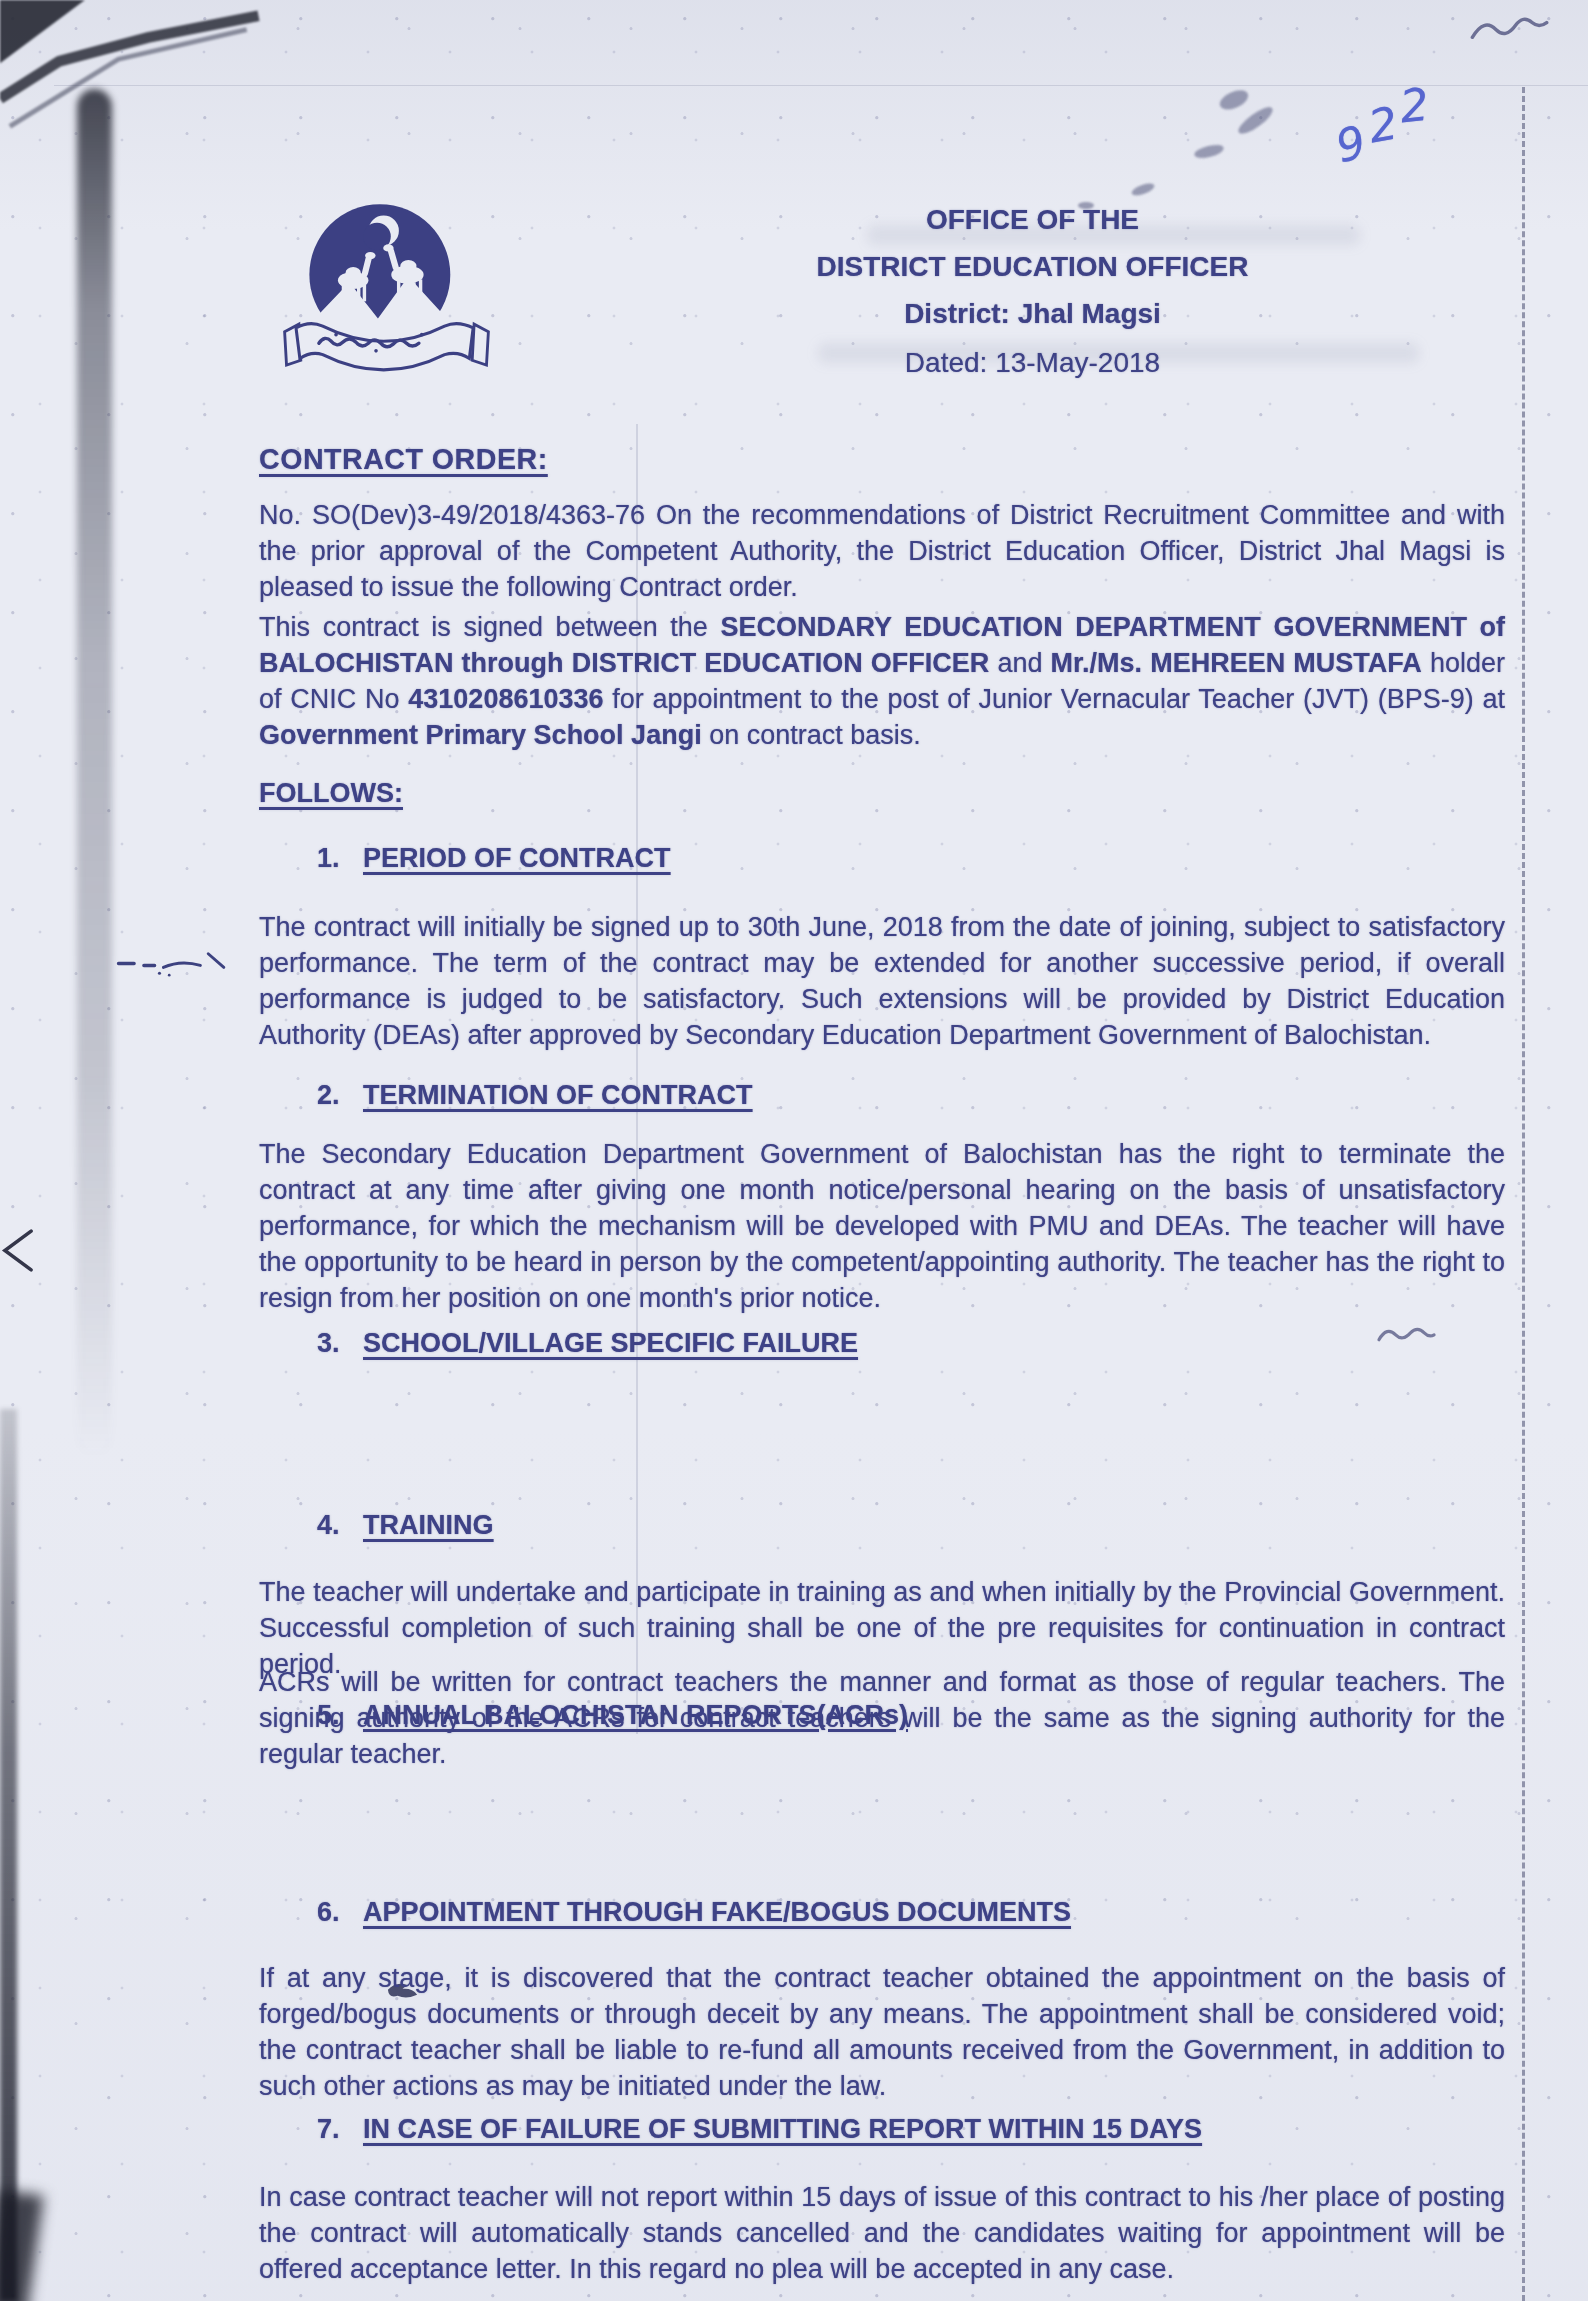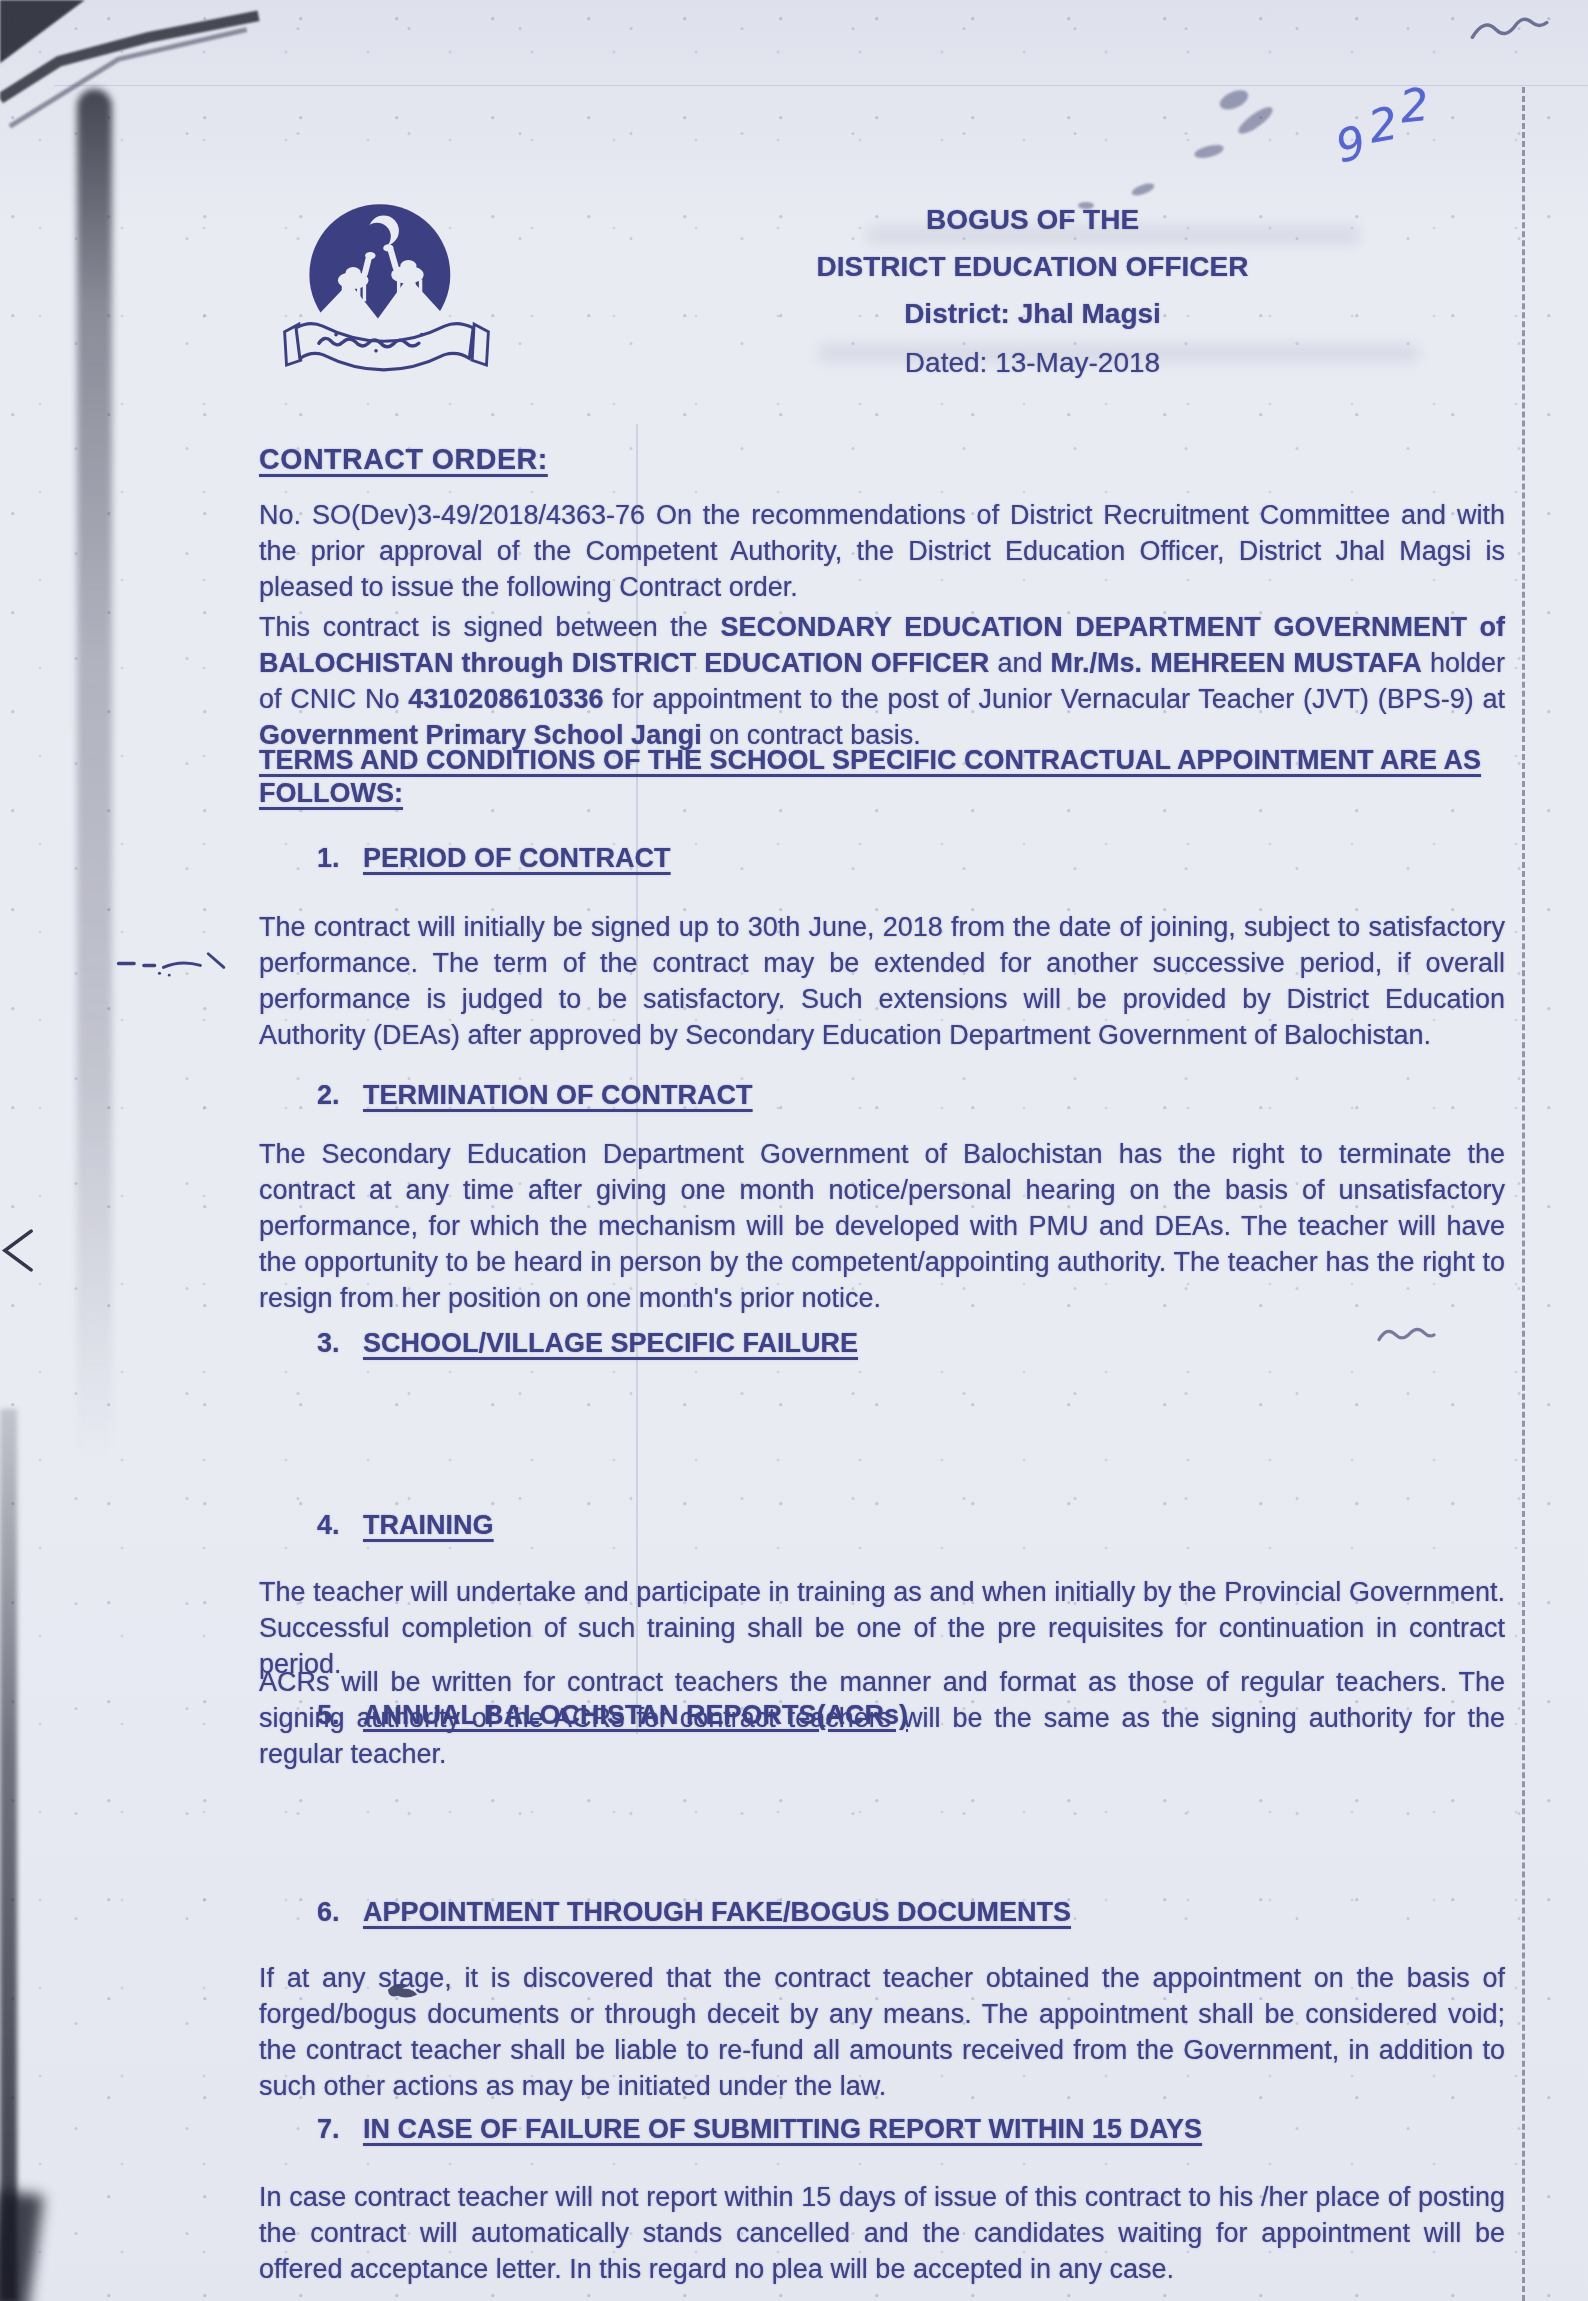--- a/index.html
+++ b/index.html
@@ -144,34 +144,34 @@
     </g>
   </svg>
 
   <div class="doc-text">
 
     <div class="hand">
       <span class="d1">9</span><span class="d2">2</span><span class="d3">2</span>
     </div>
 
     <div class="hdr">
-      <div class="row">BOGUS OF THE</div>
+      <div class="row">OFFICE OF THE</div>
       <div class="row">DISTRICT EDUCATION OFFICER</div>
       <div class="row"><span>District: </span><span class="ul">Jhal Magsi</span></div>
       <div class="row dated"><span>Dated: </span><span class="ul">13-May-2018</span></div>
     </div>
 
     <div class="co-head h-ul">CONTRACT ORDER:</div>
 
     <p class="para" style="top:497px;margin:0;"><span>No. </span><span class="ul">SO(Dev)3-49/2018/4363-76</span><span> On the recommendations of District Recruitment Committee and with the prior approval of the Competent Authority, the District Education Officer, District </span><span class="ul">Jhal Magsi</span><span> is pleased to issue the following Contract order.</span></p>
 
     <p class="para" style="top:609px;margin:0;"><span>This contract is signed between the </span><span class="bold">SECONDARY EDUCATION DEPARTMENT GOVERNMENT of BALOCHISTAN through DISTRICT EDUCATION OFFICER</span><span> and </span><span class="bold">Mr./Ms. </span><span class="bold ul">MEHREEN MUSTAFA</span><span> holder of CNIC No </span><span class="bold ul">4310208610336</span><span> for appointment to the post of </span><span class="ul">Junior Vernacular Teacher (JVT) (BPS-9) at </span><span class="bold">Government Primary School </span><span class="bold ul">Jangi</span><span> on contract basis.</span></p>
 
     <div class="terms-head">
-      <span class="h-ul">TERMS AND CONDITIONS OF THE SCHOOL SPECIFIC CONTRACTUAL APPOINTMENT ARE AS</span><br>
+      <br>
       <span class="h-ul">FOLLOWS:</span>
     </div>
 
     <div class="sec-head" style="top:843px;">
         <span class="sec-num">1.</span>
         <span class="h-ul">PERIOD OF CONTRACT</span>
       </div>
     <p class="para" style="top:909px;margin:0;">The contract will initially be signed up to 30th June, 2018 from the date of joining, subject to satisfactory performance. The term of the contract may be extended for another successive period, if overall performance is judged to be satisfactory. Such extensions will be provided by District Education Authority (DEAs) after approved by Secondary Education Department Government of Balochistan.</p>
 
     <div class="sec-head" style="top:1080px;">

